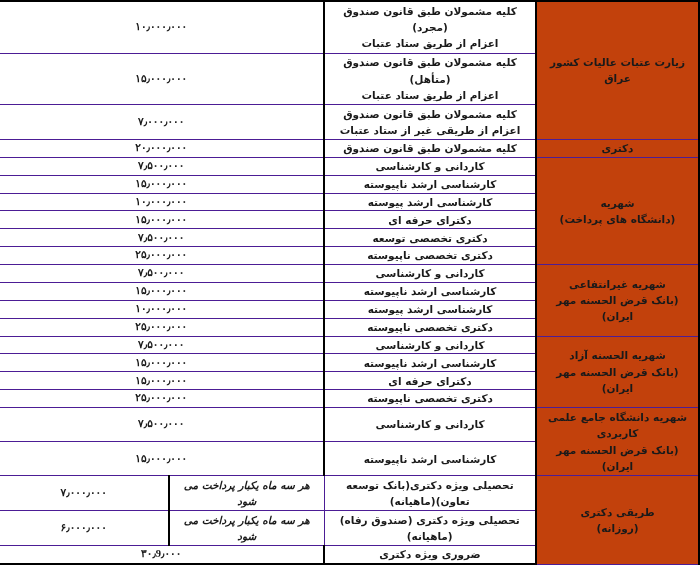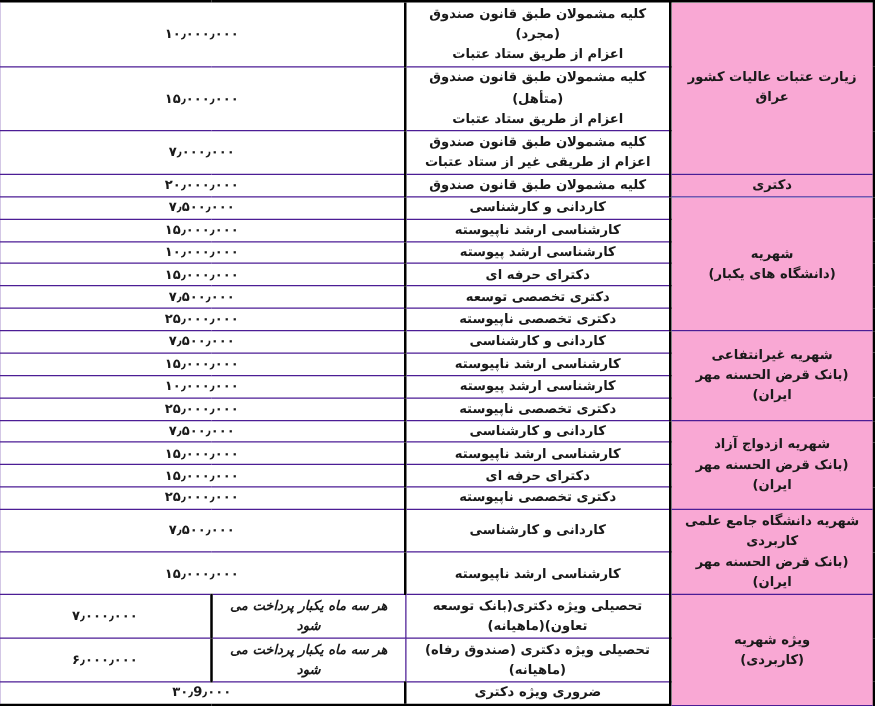--- a/index.html
+++ b/index.html
@@ -60,21 +60,21 @@
   }
 
   
   .cell-note {
     font-size: 10px;
     font-style: italic;
   }
 
   
   .cell-cat {
-    background: #f9a8d4;
+    background: #c2410c;
     font-size: 11px;
     line-height: 1.75;
   }
   .cell-cat .sub {
     display: block;
   }
 
   
   .grp-end td {
     border-bottom: 2.5px solid #000000;
@@ -87,20 +87,21 @@
   }
   #loan-table tr:last-child td {
     border-bottom: 2.5px solid #000000;
   }
   .cell-cat {
     border-right: 2.5px solid #000000 !important;
     border-left: 2.5px solid #000000 !important;
   }
   .cell-amount {
     border-right: 2.5px solid #000000 !important;
+    font-family: Liberation Serif, serif;
   }
 </style>
 </head>
 <body>
 
 <table id="loan-table">
   <colgroup>
     <col class="col-cat">
     <col class="col-desc">
     <col class="col-note">
@@ -119,21 +120,21 @@
       <tr class="grp-end">
         <td class="cell-desc"><span>کلیه مشمولان طبق قانون صندوق</span><span class="line2">اعزام از طریقی غیر از ستاد عتبات</span></td>
         <td class="cell-amount" colspan="2">۷٫۰۰۰٫۰۰۰</td>
       </tr>
       <tr class="grp-end grp-top">
         <td class="cell-cat" rowspan="1">دکتری</td>
         <td class="cell-desc"><span>کلیه مشمولان طبق قانون صندوق</span></td>
         <td class="cell-amount" colspan="2">۲۰٫۰۰۰٫۰۰۰</td>
       </tr>
       <tr class="grp-top">
-        <td class="cell-cat" rowspan="6"><span>شهریه</span><span class="sub">(دانشگاه های یکبار)</span></td>
+        <td class="cell-cat" rowspan="6"><span>شهریه</span><span class="sub">(دانشگاه های پرداخت)</span></td>
         <td class="cell-desc"><span>کاردانی و کارشناسی</span></td>
         <td class="cell-amount" colspan="2">۷٫۵۰۰٫۰۰۰</td>
       </tr>
       <tr>
         <td class="cell-desc"><span>کارشناسی ارشد ناپیوسته</span></td>
         <td class="cell-amount" colspan="2">۱۵٫۰۰۰٫۰۰۰</td>
       </tr>
       <tr>
         <td class="cell-desc"><span>کارشناسی ارشد پیوسته</span></td>
         <td class="cell-amount" colspan="2">۱۰٫۰۰۰٫۰۰۰</td>
@@ -161,21 +162,21 @@
       </tr>
       <tr>
         <td class="cell-desc"><span>کارشناسی ارشد پیوسته</span></td>
         <td class="cell-amount" colspan="2">۱۰٫۰۰۰٫۰۰۰</td>
       </tr>
       <tr class="grp-end">
         <td class="cell-desc"><span>دکتری تخصصی ناپیوسته</span></td>
         <td class="cell-amount" colspan="2">۲۵٫۰۰۰٫۰۰۰</td>
       </tr>
       <tr class="grp-top">
-        <td class="cell-cat" rowspan="4"><span>شهریه ازدواج آزاد</span><span class="sub">(بانک قرض الحسنه مهر ایران)</span></td>
+        <td class="cell-cat" rowspan="4"><span>شهریه الحسنه آزاد</span><span class="sub">(بانک قرض الحسنه مهر ایران)</span></td>
         <td class="cell-desc"><span>کاردانی و کارشناسی</span></td>
         <td class="cell-amount" colspan="2">۷٫۵۰۰٫۰۰۰</td>
       </tr>
       <tr>
         <td class="cell-desc"><span>کارشناسی ارشد ناپیوسته</span></td>
         <td class="cell-amount" colspan="2">۱۵٫۰۰۰٫۰۰۰</td>
       </tr>
       <tr>
         <td class="cell-desc"><span>دکترای حرفه ای</span></td>
         <td class="cell-amount" colspan="2">۱۵٫۰۰۰٫۰۰۰</td>
@@ -187,21 +188,21 @@
       <tr class="grp-top">
         <td class="cell-cat" rowspan="2"><span>شهریه دانشگاه جامع علمی کاربردی</span><span class="sub">(بانک قرض الحسنه مهر ایران)</span></td>
         <td class="cell-desc"><span>کاردانی و کارشناسی</span></td>
         <td class="cell-amount" colspan="2">۷٫۵۰۰٫۰۰۰</td>
       </tr>
       <tr class="grp-end">
         <td class="cell-desc"><span>کارشناسی ارشد ناپیوسته</span></td>
         <td class="cell-amount" colspan="2">۱۵٫۰۰۰٫۰۰۰</td>
       </tr>
       <tr class="grp-top">
-        <td class="cell-cat" rowspan="3"><span>ویژه شهریه</span><span class="sub">(کاربردی)</span></td>
+        <td class="cell-cat" rowspan="3"><span>طریقی دکتری</span><span class="sub">(روزانه)</span></td>
         <td class="cell-desc"><span>تحصیلی ویژه دکتری(بانک توسعه تعاون)(ماهیانه)</span></td>
         <td class="cell-note">هر سه ماه یکبار پرداخت می شود</td>
         <td class="cell-amount">۷٫۰۰۰٫۰۰۰</td>
       </tr>
       <tr>
         <td class="cell-desc"><span>تحصیلی ویژه دکتری (صندوق رفاه)(ماهیانه)</span></td>
         <td class="cell-note">هر سه ماه یکبار پرداخت می شود</td>
         <td class="cell-amount">۶٫۰۰۰٫۰۰۰</td>
       </tr>
       <tr>

